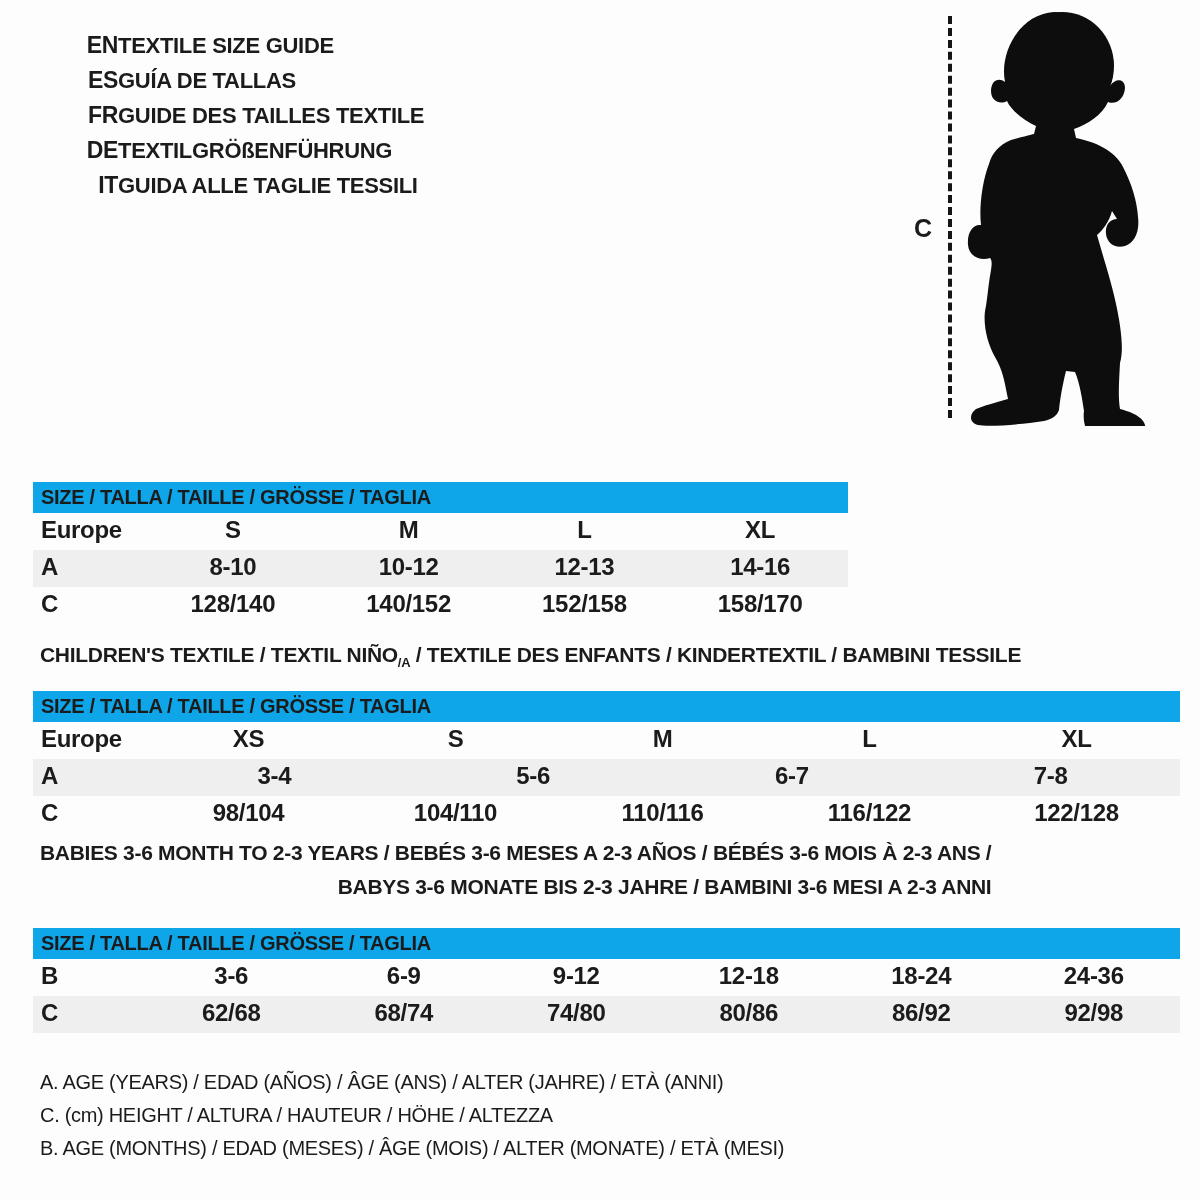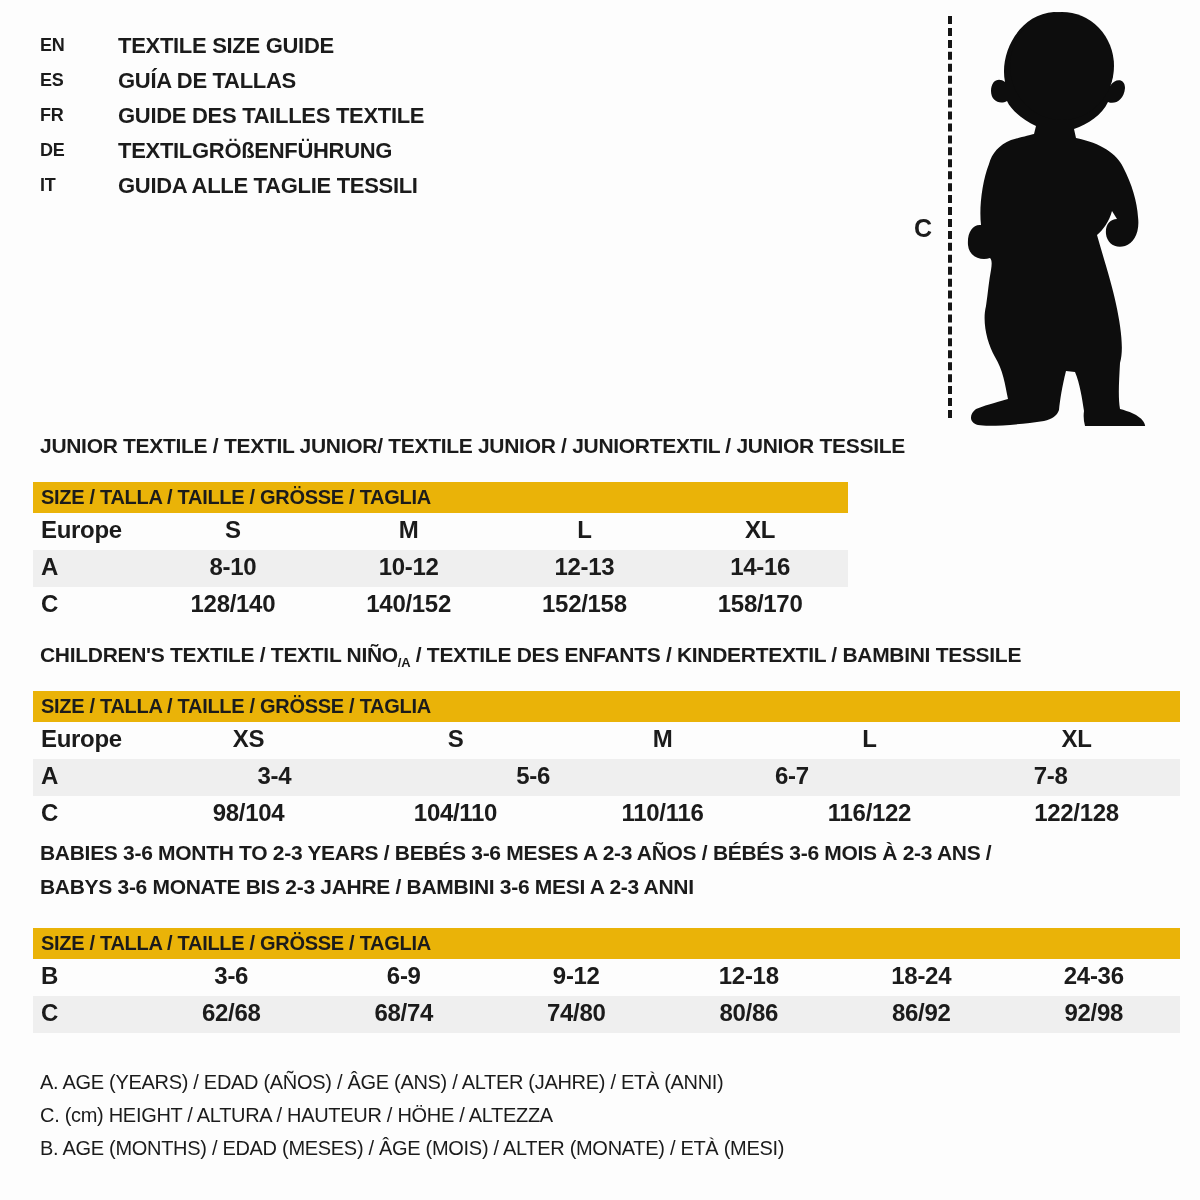--- a/index.html
+++ b/index.html
@@ -9,21 +9,21 @@
     font-family:"Liberation Sans", sans-serif;
     color:#1b1b1b;
     position:relative;
     overflow:hidden;
   }
   .page { position:absolute; inset:0; }
 
   
   .langs { position:absolute; left:40px; top:28px; }
   .lang-row { display:flex; height:35px; align-items:center; }
-  .lang-code { width:78px; font-size:18px; font-weight:700; letter-spacing:-0.3px; }
+  .lang-code { width:78px; font-size:23px; font-weight:700; letter-spacing:-0.3px;text-align:right; }
   .lang-label { font-size:22px; font-weight:700; letter-spacing:-0.3px; }
 
   
   .measure-line {
     position:absolute; left:948px; top:16px; height:402px; width:0;
     border-left:4px dashed #151515;
   }
   .measure-label {
     position:absolute; left:914px; top:214px;
     font-size:25px; font-weight:700;
@@ -32,30 +32,30 @@
 
   
   .sec-title {
     position:absolute; left:40px;
     font-size:21px; font-weight:700; letter-spacing:-0.3px;
     white-space:nowrap;
   }
   .sec-title .sub { font-size:13px; vertical-align:sub; }
   #junior-title   { top:434px; }
   #children-title { top:643px; }
-  #babies-title   { top:836px; line-height:34px; }
+  #babies-title   { top:836px; line-height:34px;text-align:right; }
 
   
   .sizetable { position:absolute; left:33px; }
   #junior-table   { top:482px; width:815px; }
   #children-table { top:691px; width:1147px; }
   #babies-table   { top:928px; width:1147px; }
 
   .size-bar {
-    background:#eab308; height:31px; line-height:31px;
+    background:#0ea5e9; height:31px; line-height:31px;
     padding-left:8px; font-size:20px; font-weight:700; letter-spacing:-0.3px;
   }
   .trow { display:flex; height:37px; line-height:33px;
           font-size:24px; font-weight:700; letter-spacing:-0.3px; }
   .trow.alt { background:#efefef; }
   .tlabel { width:112px; padding-left:8px; }
   .tcell { flex:1; text-align:center; }
 
   
   .footnotes { position:absolute; left:40px; top:1066px; }
@@ -132,21 +132,20 @@
         C60,125 68,123 72,122
         L74,114
         C61,108 49,98 45,89
         C38,93 29,89 29,79
         C29,68 37,65 43,70
         C37,40 58,2 92,0 Z"></path>
       <ellipse cx="100" cy="54" rx="52" ry="54"></ellipse>
     </g>
   </svg>
 
-  <h2 class="sec-title" id="junior-title">JUNIOR TEXTILE / TEXTIL JUNIOR/ TEXTILE JUNIOR / JUNIORTEXTIL / JUNIOR TESSILE</h2>
   <div class="sizetable" id="junior-table">
     <div class="size-bar">SIZE / TALLA / TAILLE / GRÖSSE / TAGLIA</div>
     <div class="trow">
       <span class="tlabel">Europe</span>
       <span class="tcell">S</span>
       <span class="tcell">M</span>
       <span class="tcell">L</span>
       <span class="tcell">XL</span>
     </div>
     <div class="trow alt">

